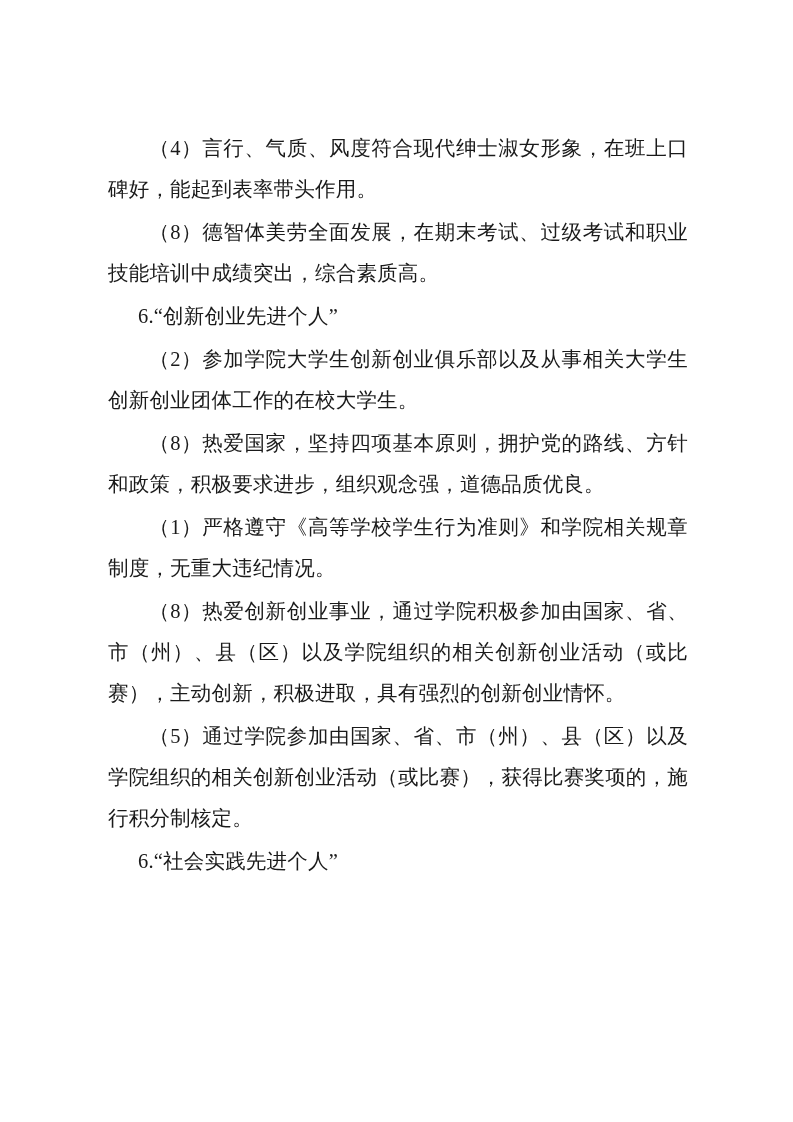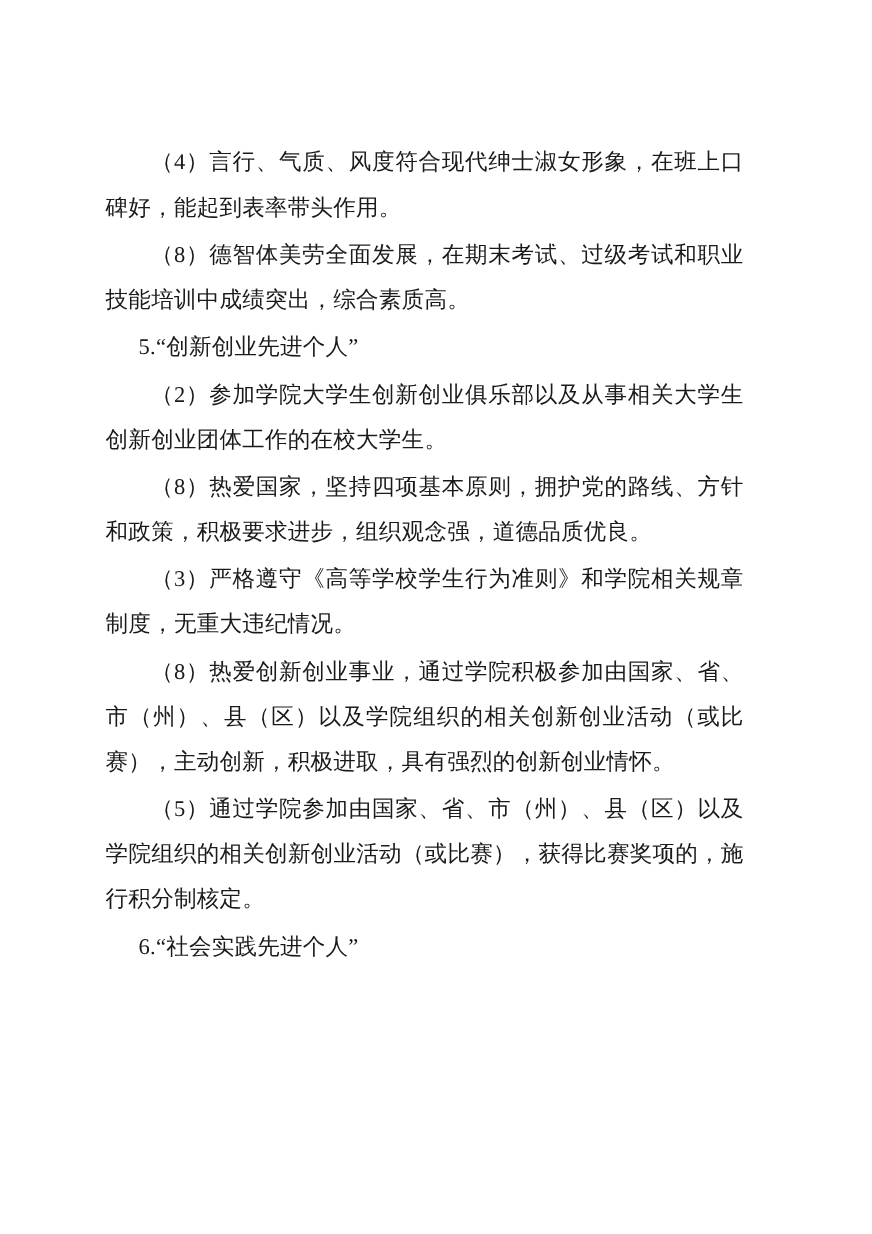--- a/index.html
+++ b/index.html
@@ -11,21 +11,21 @@
     position: relative;
     width: 793px;
     height: 1122px;
     background: #ffffff;
     margin: 0 auto;
     overflow: hidden;
     box-sizing: border-box;
   }
   .content {
     position: absolute;
-    left: 96px;
+    left: 108px;
     top: 128px;
     width: 580px;
   }
   p.para {
     margin: 0 0 2px 0;
     font-family: "Liberation Serif", "DejaVu Serif", serif;
     font-size: 20.5px;
     line-height: 41px;
     color: #1a1a1a;
     text-align: justify;
@@ -40,21 +40,21 @@
     text-indent: 30px;
   }
 </style>
 </head>
 <body>
 
 <div class="page">
   <div class="content">
       <p class="para indent">（4）言行、气质、风度符合现代绅士淑女形象，在班上口碑好，能起到表率带头作用。</p>
       <p class="para indent">（8）德智体美劳全面发展，在期末考试、过级考试和职业技能培训中成绩突出，综合素质高。</p>
-      <p class="para indent-heading">5.“创新创业先进个人”</p>
+      <p class="para indent-heading">6.“创新创业先进个人”</p>
       <p class="para indent">（2）参加学院大学生创新创业俱乐部以及从事相关大学生创新创业团体工作的在校大学生。</p>
       <p class="para indent">（8）热爱国家，坚持四项基本原则，拥护党的路线、方针和政策，积极要求进步，组织观念强，道德品质优良。</p>
-      <p class="para indent">（3）严格遵守《高等学校学生行为准则》和学院相关规章制度，无重大违纪情况。</p>
+      <p class="para indent">（1）严格遵守《高等学校学生行为准则》和学院相关规章制度，无重大违纪情况。</p>
       <p class="para indent">（8）热爱创新创业事业，通过学院积极参加由国家、省、市（州）、县（区）以及学院组织的相关创新创业活动（或比赛），主动创新，积极进取，具有强烈的创新创业情怀。</p>
       <p class="para indent">（5）通过学院参加由国家、省、市（州）、县（区）以及学院组织的相关创新创业活动（或比赛），获得比赛奖项的，施行积分制核定。</p>
       <p class="para indent-heading">6.“社会实践先进个人”</p>
     </div>
 </div>
 
 </body></html>

